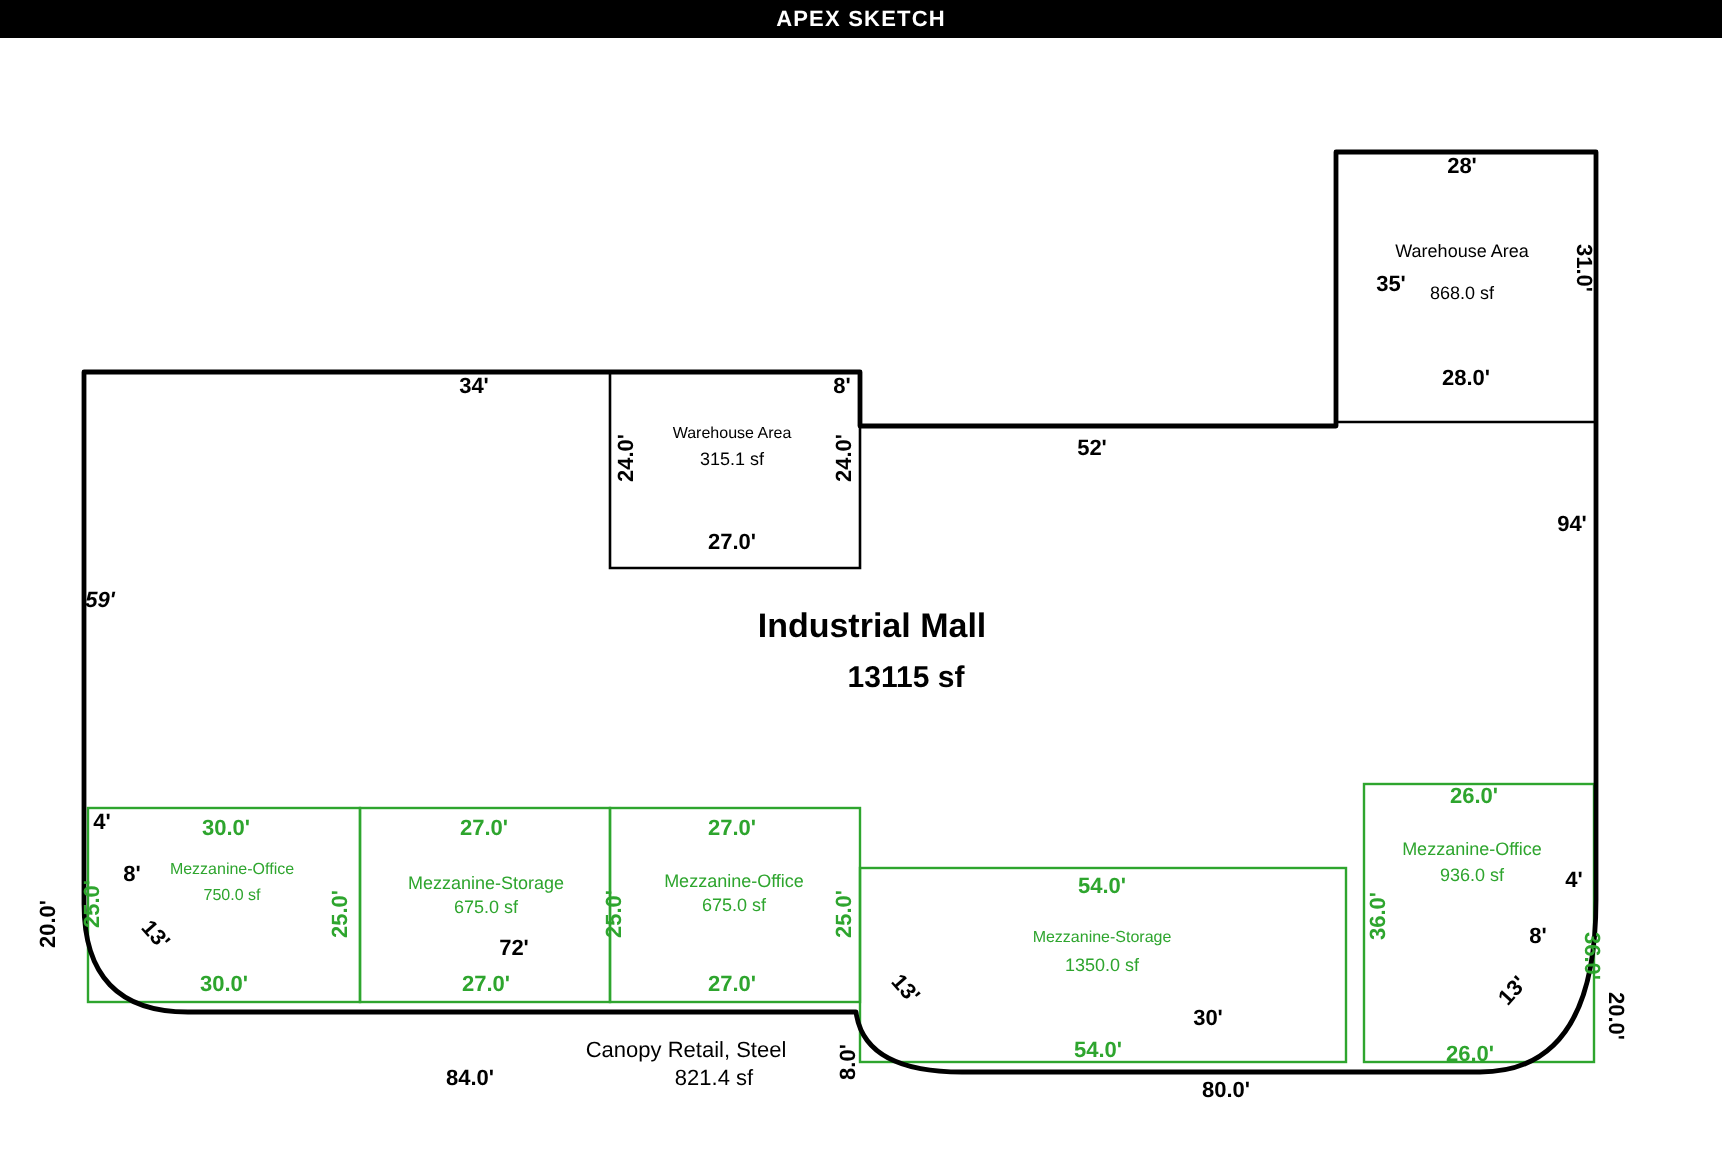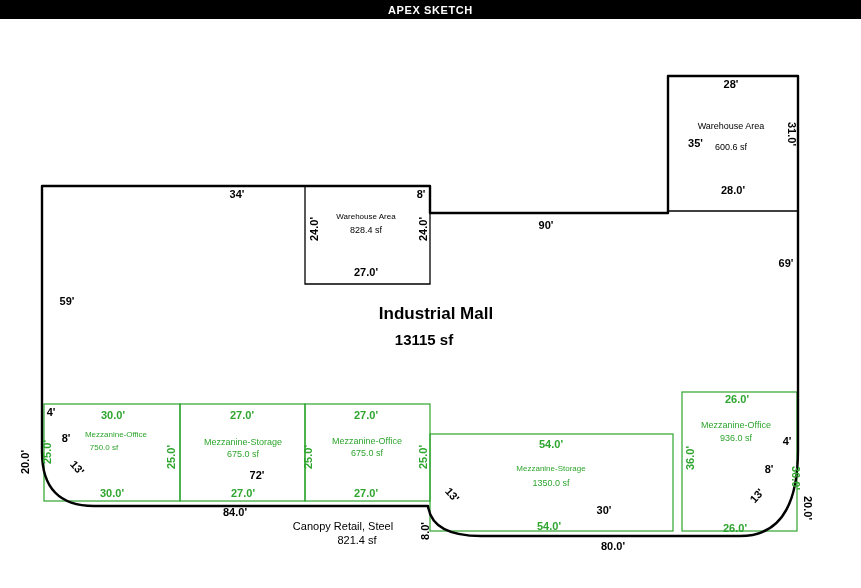--- a/index.html
+++ b/index.html
@@ -24,21 +24,21 @@
   .ln-thin { fill:none; stroke:#000; stroke-width:1.3; }
   .ln-green { fill:none; stroke:var(--green); stroke-width:1.2; }
   .label-layer { position:absolute; top:0; left:0; width:861px; height:588px; z-index:3; }
   .lbl { position:absolute; white-space:nowrap; line-height:1; }
   .lbl.black { color:#000000; }
   .lbl.green { color:var(--green); }
   .dim      { font-size:11px; font-weight:bold; }
   .area     { font-size:9px;  font-weight:normal; }
   .area-sm  { font-size:8px;  font-weight:normal; }
   .title    { font-size:17px; font-weight:bold; }
-  .subtitle { font-size:15px; font-weight:bold; }
+  .subtitle { font-size:15px; font-weight:bold;margin-left:29px; }
   .note     { font-size:11px; font-weight:normal; }
 </style>
 </head>
 <body style="--green: #2ea52e;">
 
 <div class="canvas">
 
   <svg class="plan" width="861" height="588" viewBox="0 0 861 588">
 
     <rect class="ln-green" x="44" y="404" width="136" height="97"></rect>
@@ -53,37 +53,37 @@
     <path class="ln-main" d="M 42,186 L 430,186 L 430,213 L 668,213 L 668,76 L 798,76 L 798,450
              Q 798,536 740,536 L 481,536 Q 432,536 428,506 L 94,506
              Q 42,506 42,452 Z"></path>
   </svg>
 
   <div class="label-layer">
       <div class="lbl title black" style="left: 436px; top: 313px; transform: translate(-50%, -50%) rotate(0deg);">Industrial Mall</div>
       <div class="lbl subtitle black" style="left: 424px; top: 339px; transform: translate(-50%, -50%) rotate(0deg);">13115 sf</div>
       <div class="lbl dim black" style="left: 731px; top: 84px; transform: translate(-50%, -50%) rotate(0deg);">28'</div>
       <div class="lbl area black" style="left: 731px; top: 126px; transform: translate(-50%, -50%) rotate(0deg);">Warehouse Area</div>
-      <div class="lbl area black" style="left: 731px; top: 147px; transform: translate(-50%, -50%) rotate(0deg);">600.6 sf</div>
+      <div class="lbl area black" style="left: 731px; top: 147px; transform: translate(-50%, -50%) rotate(0deg);">868.0 sf</div>
       <div class="lbl dim black" style="left: 678px; top: 143px; transform: translate(-50%, -50%) rotate(0deg); padding-left: 35px;">35'</div>
       <div class="lbl dim black" style="left: 791px; top: 134px; transform: translate(-50%, -50%) rotate(90deg);">31.0'</div>
       <div class="lbl dim black" style="left: 733px; top: 190px; transform: translate(-50%, -50%) rotate(0deg);">28.0'</div>
       <div class="lbl dim black" style="left: 237px; top: 194px; transform: translate(-50%, -50%) rotate(0deg);">34'</div>
       <div class="lbl dim black" style="left: 421px; top: 194px; transform: translate(-50%, -50%) rotate(0deg);">8'</div>
-      <div class="lbl dim black" style="left: 546px; top: 225px; transform: translate(-50%, -50%) rotate(0deg);">90'</div>
+      <div class="lbl dim black" style="left: 546px; top: 225px; transform: translate(-50%, -50%) rotate(0deg);">52'</div>
       <div class="lbl dim black" style="left: 314px; top: 229px; transform: translate(-50%, -50%) rotate(-90deg);">24.0'</div>
       <div class="lbl area-sm black" style="left: 366px; top: 217px; transform: translate(-50%, -50%) rotate(0deg);">Warehouse Area</div>
-      <div class="lbl area black" style="left: 366px; top: 230px; transform: translate(-50%, -50%) rotate(0deg);">828.4 sf</div>
+      <div class="lbl area black" style="left: 366px; top: 230px; transform: translate(-50%, -50%) rotate(0deg);">315.1 sf</div>
       <div class="lbl dim black" style="left: 423px; top: 229px; transform: translate(-50%, -50%) rotate(-90deg);">24.0'</div>
       <div class="lbl dim black" style="left: 366px; top: 272px; transform: translate(-50%, -50%) rotate(0deg);">27.0'</div>
-      <div class="lbl dim black" style="left: 786px; top: 263px; transform: translate(-50%, -50%) rotate(0deg);">69'</div>
-      <div class="lbl dim black" style="left: 67px; top: 301px; transform: translate(-50%, -50%) rotate(0deg);">59'</div>
+      <div class="lbl dim black" style="left: 786px; top: 263px; transform: translate(-50%, -50%) rotate(0deg);">94'</div>
+      <div class="lbl dim black" style="left: 50px; top: 301px; transform: translate(-50%, -50%) rotate(0deg); font-style: italic;">59'</div>
       <div class="lbl dim green" style="left: 113px; top: 415px; transform: translate(-50%, -50%) rotate(0deg);">30.0'</div>
       <div class="lbl area-sm green" style="left: 116px; top: 435px; transform: translate(-50%, -50%) rotate(0deg);">Mezzanine-Office</div>
-      <div class="lbl area-sm green" style="left: 104px; top: 448px; transform: translate(-50%, -50%) rotate(0deg);">750.0 sf</div>
+      <div class="lbl area-sm green" style="left: 116px; top: 448px; transform: translate(-50%, -50%) rotate(0deg);">750.0 sf</div>
       <div class="lbl dim green" style="left: 47px; top: 452px; transform: translate(-50%, -50%) rotate(-90deg);">25.0'</div>
       <div class="lbl dim green" style="left: 171px; top: 457px; transform: translate(-50%, -50%) rotate(-90deg);">25.0'</div>
       <div class="lbl dim green" style="left: 112px; top: 493px; transform: translate(-50%, -50%) rotate(0deg);">30.0'</div>
       <div class="lbl dim green" style="left: 242px; top: 415px; transform: translate(-50%, -50%) rotate(0deg);">27.0'</div>
       <div class="lbl area green" style="left: 243px; top: 442px; transform: translate(-50%, -50%) rotate(0deg);">Mezzanine-Storage</div>
       <div class="lbl area green" style="left: 243px; top: 454px; transform: translate(-50%, -50%) rotate(0deg);">675.0 sf</div>
       <div class="lbl dim green" style="left: 308px; top: 457px; transform: translate(-50%, -50%) rotate(-90deg);">25.0'</div>
       <div class="lbl dim green" style="left: 243px; top: 493px; transform: translate(-50%, -50%) rotate(0deg);">27.0'</div>
       <div class="lbl dim green" style="left: 366px; top: 415px; transform: translate(-50%, -50%) rotate(0deg);">27.0'</div>
       <div class="lbl area green" style="left: 367px; top: 441px; transform: translate(-50%, -50%) rotate(0deg);">Mezzanine-Office</div>
@@ -98,21 +98,21 @@
       <div class="lbl area green" style="left: 736px; top: 425px; transform: translate(-50%, -50%) rotate(0deg);">Mezzanine-Office</div>
       <div class="lbl area green" style="left: 736px; top: 438px; transform: translate(-50%, -50%) rotate(0deg); text-align: center;">936.0 sf</div>
       <div class="lbl dim green" style="left: 690px; top: 458px; transform: translate(-50%, -50%) rotate(-90deg);">36.0'</div>
       <div class="lbl dim green" style="left: 795px; top: 478px; transform: translate(-50%, -50%) rotate(90deg);">36.0'</div>
       <div class="lbl dim green" style="left: 735px; top: 528px; transform: translate(-50%, -50%) rotate(0deg);">26.0'</div>
       <div class="lbl dim black" style="left: 51px; top: 412px; transform: translate(-50%, -50%) rotate(0deg);">4'</div>
       <div class="lbl dim black" style="left: 66px; top: 438px; transform: translate(-50%, -50%) rotate(0deg);">8'</div>
       <div class="lbl dim black" style="left: 77px; top: 468px; transform: translate(-50%, -50%) rotate(48deg);">13'</div>
       <div class="lbl dim black" style="left: 25px; top: 462px; transform: translate(-50%, -50%) rotate(-90deg);">20.0'</div>
       <div class="lbl dim black" style="left: 257px; top: 475px; transform: translate(-50%, -50%) rotate(0deg);">72'</div>
-      <div class="lbl dim black" style="left: 235px; top: 512px; transform: translate(-50%, -50%) rotate(0deg);">84.0'</div>
+      <div class="lbl dim black" style="left: 235px; top: 540px; transform: translate(-50%, -50%) rotate(0deg);">84.0'</div>
       <div class="lbl note black" style="left: 343px; top: 526px; transform: translate(-50%, -50%) rotate(0deg);">Canopy Retail, Steel</div>
       <div class="lbl note black" style="left: 357px; top: 540px; transform: translate(-50%, -50%) rotate(0deg); text-align: right;">821.4 sf</div>
       <div class="lbl dim black" style="left: 425px; top: 531px; transform: translate(-50%, -50%) rotate(-90deg);">8.0'</div>
       <div class="lbl dim black" style="left: 452px; top: 495px; transform: translate(-50%, -50%) rotate(48deg);">13'</div>
       <div class="lbl dim black" style="left: 604px; top: 510px; transform: translate(-50%, -50%) rotate(0deg);">30'</div>
       <div class="lbl dim black" style="left: 613px; top: 546px; transform: translate(-50%, -50%) rotate(0deg);">80.0'</div>
       <div class="lbl dim black" style="left: 757px; top: 496px; transform: translate(-50%, -50%) rotate(-48deg);">13'</div>
       <div class="lbl dim black" style="left: 769px; top: 469px; transform: translate(-50%, -50%) rotate(0deg);">8'</div>
       <div class="lbl dim black" style="left: 787px; top: 441px; transform: translate(-50%, -50%) rotate(0deg);">4'</div>
       <div class="lbl dim black" style="left: 807px; top: 508px; transform: translate(-50%, -50%) rotate(90deg);">20.0'</div>

